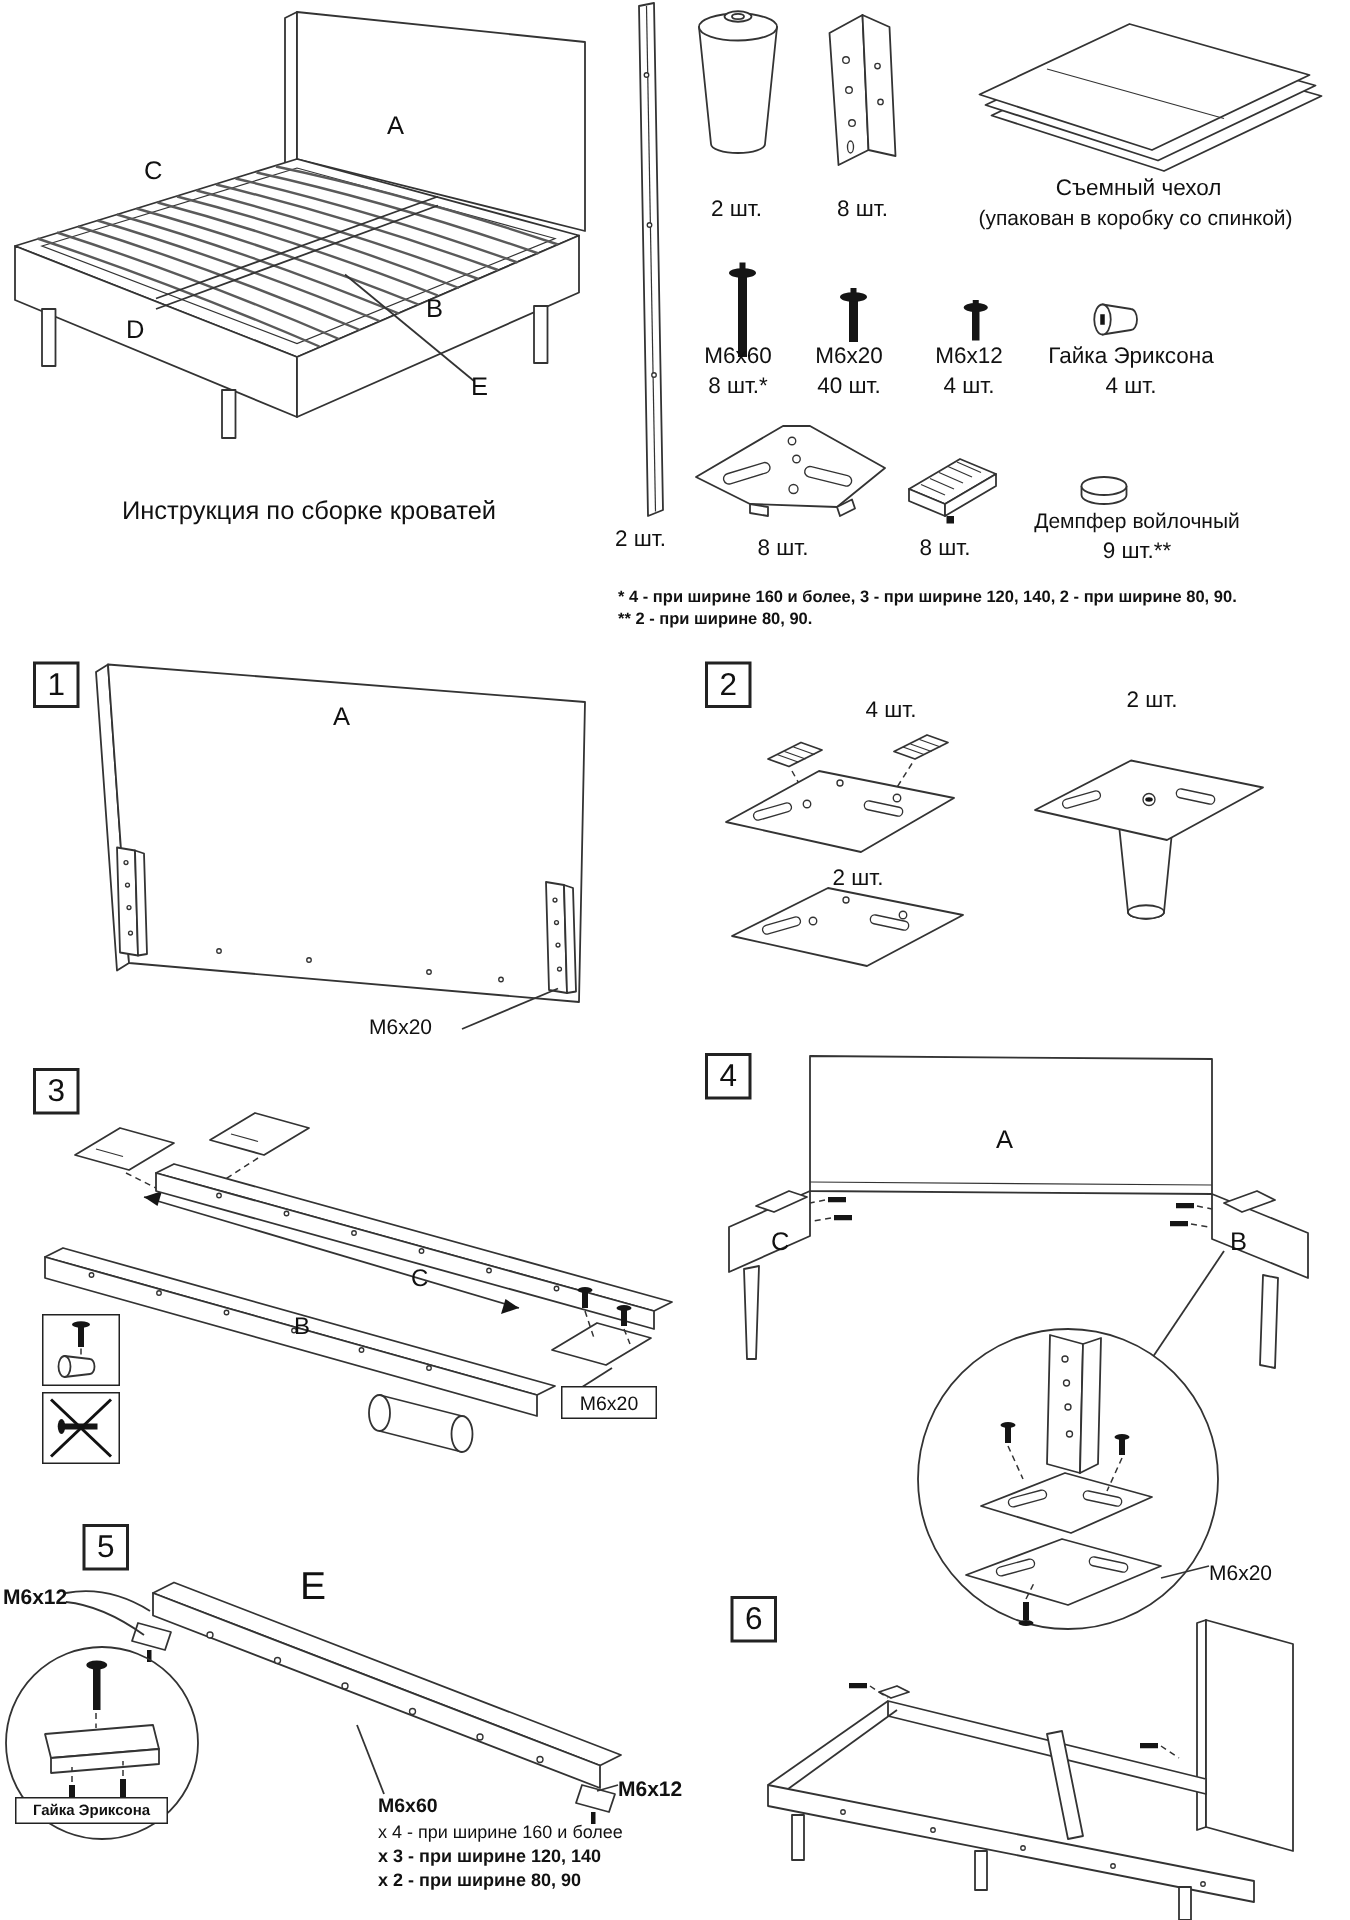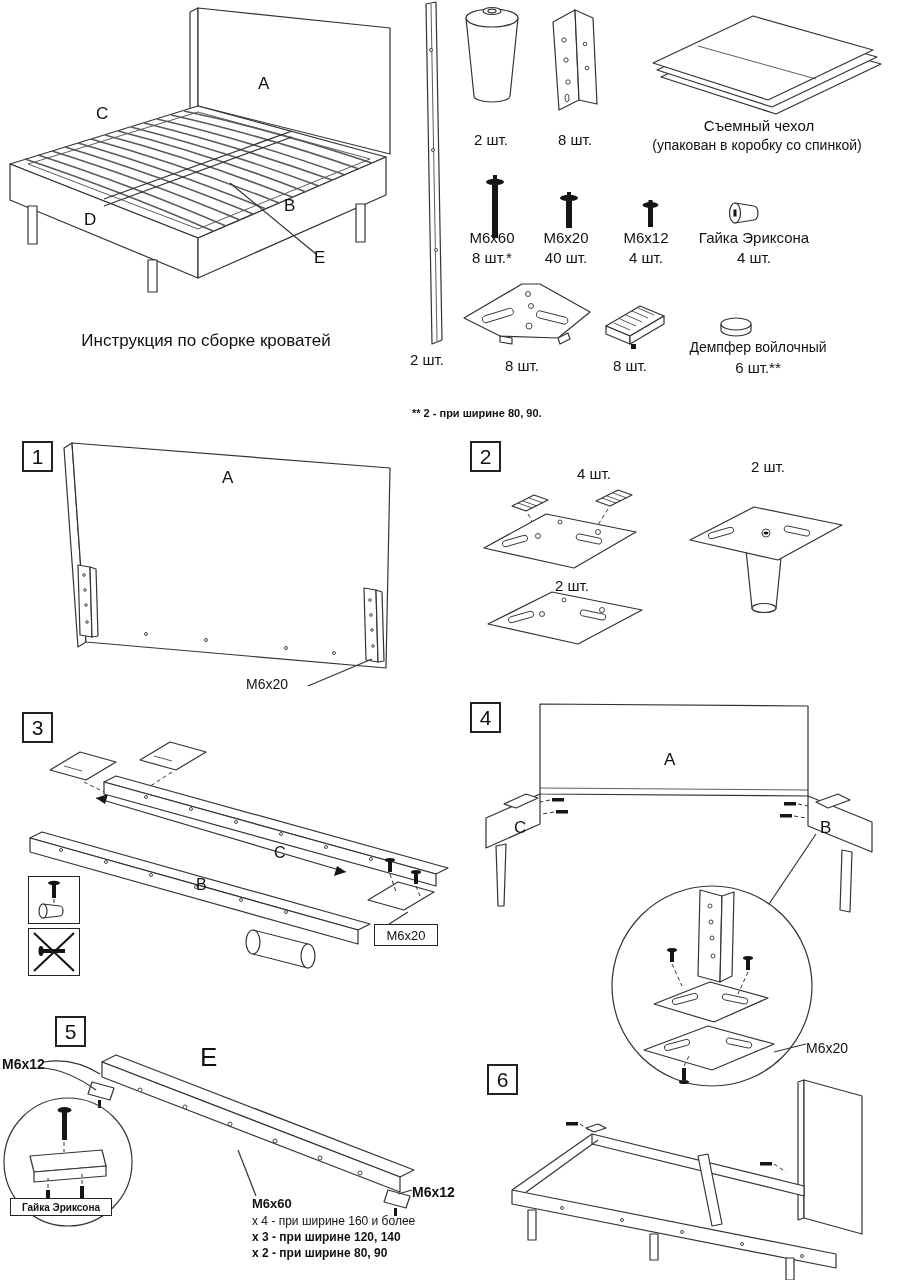--- a/index.html
+++ b/index.html
@@ -162,22 +162,23 @@
     <line class="thin" x1="40" y1="10" x2="56" y2="17"></line>
     <rect class="fb" x="33" y="46" width="5" height="5"></rect>
   </svg>
   <div class="t c" style="left:600px;top:357px;width:60px">8 шт.</div>
 
   <svg style="left:716px;top:312px" width="40" height="28" viewBox="0 0 40 28">
     <path class="fw" d="M5,12 L5,18 A15,6 0 0 0 35,18 L35,12"></path>
     <ellipse class="fw" cx="20" cy="12" rx="15" ry="6"></ellipse>
   </svg>
   <div class="t c" style="left:680px;top:339px;width:156px;font-size:14px">Демпфер войлочный</div>
-  <div class="t c" style="left:680px;top:359px;width:156px">6 шт.**</div>
-
+  <div class="t c" style="left:680px;top:359px;width:156px">9 шт.**</div>
+
+  <div class="fn" style="left:412px;top:392px">* 4 - при ширине 160 и более, 3 - при ширине 120, 140, 2 - при ширине 80, 90.</div>
   <div class="fn" style="left:412px;top:407px">** 2 - при ширине 80, 90.</div>
 
   <div class="stepnum" style="left:22px;top:441px">1</div>
   <svg style="left:56px;top:428px" width="394" height="276" viewBox="0 0 394 276">
     <polygon class="fw" points="8,20 16,15 30,214 22,219"></polygon>
     <polygon class="fw" points="16,15 334,40 330,240 30,214"></polygon>
     <polygon class="fw" points="22,137 34,139 36,209 24,207"></polygon>
     <polygon class="fw" points="34,139 40,141 42,208 36,209"></polygon>
     <polygon class="fw" points="308,160 320,162 322,234 310,232"></polygon>
     <polygon class="fw" points="320,162 326,164 328,233 322,234"></polygon>

